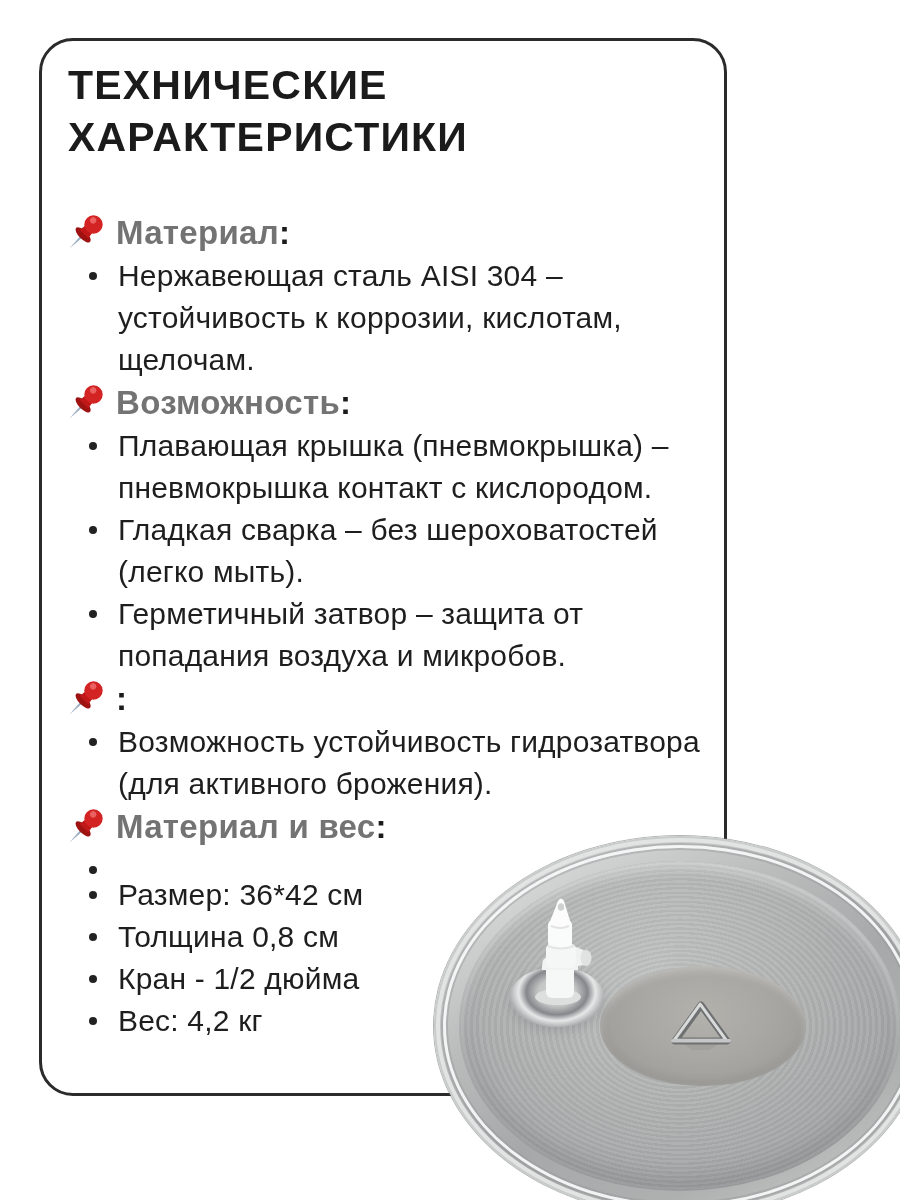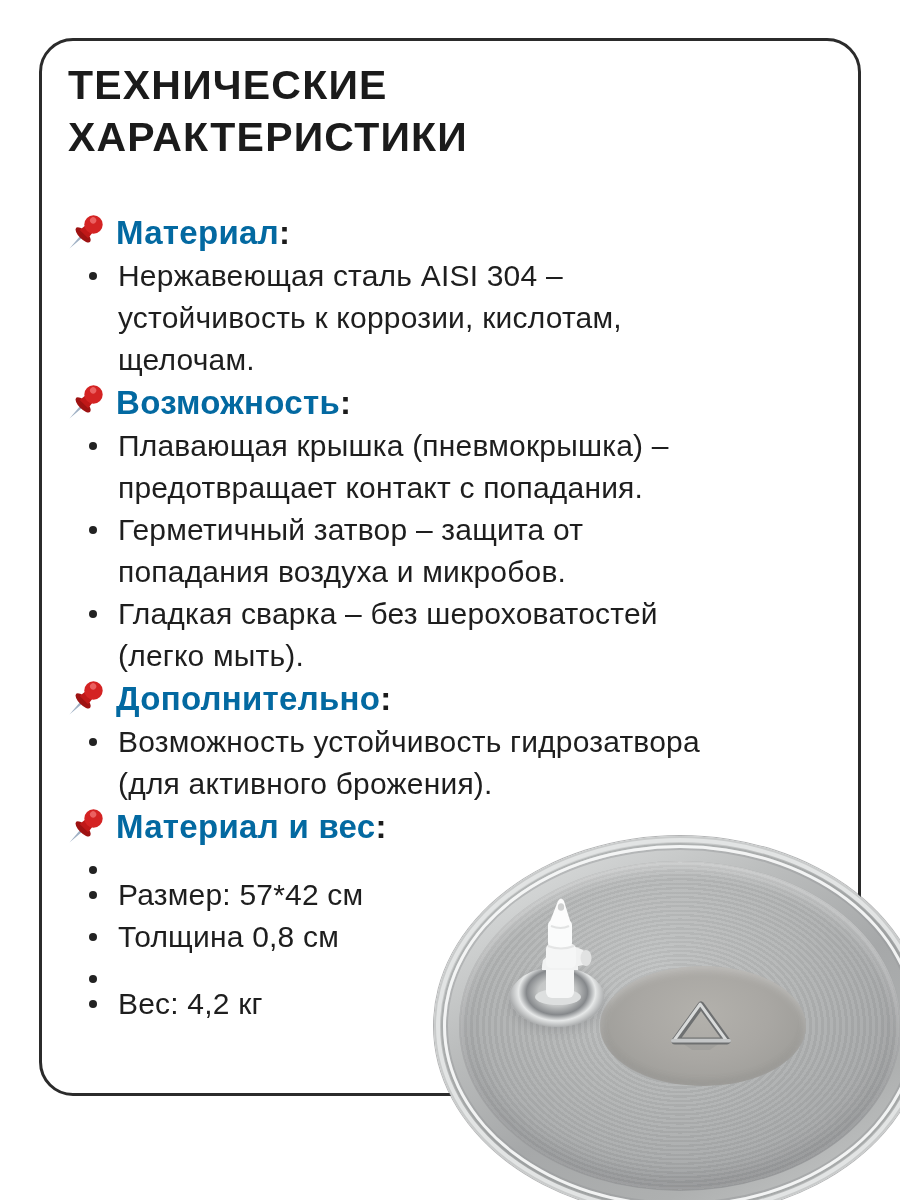--- a/index.html
+++ b/index.html
@@ -2,31 +2,31 @@
 <html><head>
 <meta charset="utf-8">
 <style>
   html,body{margin:0;padding:0;}
   body{
     width:900px;height:1200px;position:relative;overflow:hidden;
     background:#ffffff;font-family:"Liberation Sans",sans-serif;color:#1e1e1e;
   }
   
   .card{
-    position:absolute;left:39px;top:38px;width:822px;height:1058px;
+    position:absolute;left:39px;top:38px;width:688px;height:1058px;
     box-sizing:border-box;border:3px solid #2b2b2b;border-radius:34px;
     background:#ffffff;padding:18px 26px 0 26px;
   }
   .title{
     margin:0 0 48px 0;font-size:41px;line-height:52px;font-weight:800;
     letter-spacing:1.2px;color:#1b1b1b;white-space:pre-line;
   }
   .section-header{display:flex;align-items:center;height:44px;}
   .pin-icon{width:46px;height:46px;margin:-2px 8px -2px -6px;flex:none;}
-  .section-title{font-size:33px;font-weight:800;color:#0369a1;letter-spacing:.3px;}
+  .section-title{font-size:33px;font-weight:800;color:#737373;letter-spacing:.3px;}
   .section-suffix{font-size:33px;font-weight:700;color:#1b1b1b;}
   .bullet{display:flex;align-items:flex-start;}
   .dot{flex:none;width:8px;height:8px;border-radius:50%;background:#222;margin:17px 0 0 21px;}
   .bullet-text{margin-left:21px;font-size:30px;line-height:42px;letter-spacing:.2px;white-space:pre;}
   
   .photo{position:absolute;left:434px;top:836px;width:492px;height:380px;}
   .lid{
     position:absolute;inset:0;border-radius:50%;
     background:linear-gradient(150deg,#efefef 0%,#d4d6d6 15%,#babcbc 35%,#a6a8a9 55%,#aeb0b0 75%,#cfd1d1 100%);
     box-shadow:inset 0 0 0 2px #c9cbcb, inset 0 0 0 6px #e2e4e4, 0 0 0 1px rgba(128,130,132,.6);
@@ -95,46 +95,45 @@
           <circle cx="22" cy="10.5" r="8.8" fill="#d42323"></circle>
           <circle cx="19" cy="8" r="3" fill="#ee6b6b" opacity="0.85"></circle>
         </g>
       </svg>
       <span class="section-title">Возможность</span>
         <span class="section-suffix">:</span>
     </div>
     <div class="bullet">
       <span class="dot"></span>
       <span class="bullet-text">Плавающая крышка (пневмокрышка) –
-предотвращает контакт с попадания.</span>
+пневмокрышка контакт с кислородом.</span>
+    </div>
+    <div class="bullet">
+      <span class="dot"></span>
+      <span class="bullet-text">Гладкая сварка – без шероховатостей
+(легко мыть).</span>
     </div>
     <div class="bullet">
       <span class="dot"></span>
       <span class="bullet-text">Герметичный затвор – защита от
 попадания воздуха и микробов.</span>
     </div>
-    <div class="bullet">
-      <span class="dot"></span>
-      <span class="bullet-text">Гладкая сварка – без шероховатостей
-(легко мыть).</span>
-    </div>
-  </div>
-
-  <div class="section">
-    <div class="section-header">
-      <svg class="pin-icon" viewBox="0 0 44 44">
-        <g transform="rotate(45 22 22)">
-          <polygon points="20.6,26 23.4,26 22,43" fill="#9fb0c4"></polygon>
-          <ellipse cx="22" cy="24.5" rx="9.5" ry="4" fill="#9e1212"></ellipse>
-          <path d="M17.5,14 h9 l1.2,9.5 h-11.4 z" fill="#c01818"></path>
-          <circle cx="22" cy="10.5" r="8.8" fill="#d42323"></circle>
-          <circle cx="19" cy="8" r="3" fill="#ee6b6b" opacity="0.85"></circle>
-        </g>
-      </svg>
-      <span class="section-title">Дополнительно</span>
+  </div>
+
+  <div class="section">
+    <div class="section-header">
+      <svg class="pin-icon" viewBox="0 0 44 44">
+        <g transform="rotate(45 22 22)">
+          <polygon points="20.6,26 23.4,26 22,43" fill="#9fb0c4"></polygon>
+          <ellipse cx="22" cy="24.5" rx="9.5" ry="4" fill="#9e1212"></ellipse>
+          <path d="M17.5,14 h9 l1.2,9.5 h-11.4 z" fill="#c01818"></path>
+          <circle cx="22" cy="10.5" r="8.8" fill="#d42323"></circle>
+          <circle cx="19" cy="8" r="3" fill="#ee6b6b" opacity="0.85"></circle>
+        </g>
+      </svg>
         <span class="section-suffix">:</span>
     </div>
     <div class="bullet">
       <span class="dot"></span>
       <span class="bullet-text">Возможность устойчивость гидрозатвора
 (для активного брожения).</span>
     </div>
   </div>
 
   <div class="section">
@@ -149,28 +148,29 @@
         </g>
       </svg>
       <span class="section-title">Материал и вес</span>
         <span class="section-suffix">:</span>
     </div>
     <div class="bullet">
       <span class="dot"></span>
     </div>
     <div class="bullet">
       <span class="dot"></span>
-      <span class="bullet-text">Размер: 57*42 см</span>
+      <span class="bullet-text">Размер: 36*42 см</span>
     </div>
     <div class="bullet">
       <span class="dot"></span>
       <span class="bullet-text">Толщина 0,8 см</span>
     </div>
     <div class="bullet">
       <span class="dot"></span>
+      <span class="bullet-text">Кран - 1/2 дюйма</span>
     </div>
     <div class="bullet">
       <span class="dot"></span>
       <span class="bullet-text">Вес: 4,2 кг</span>
     </div>
   </div>
 </div>
 
 <div class="photo">
   <div class="lid"></div>

